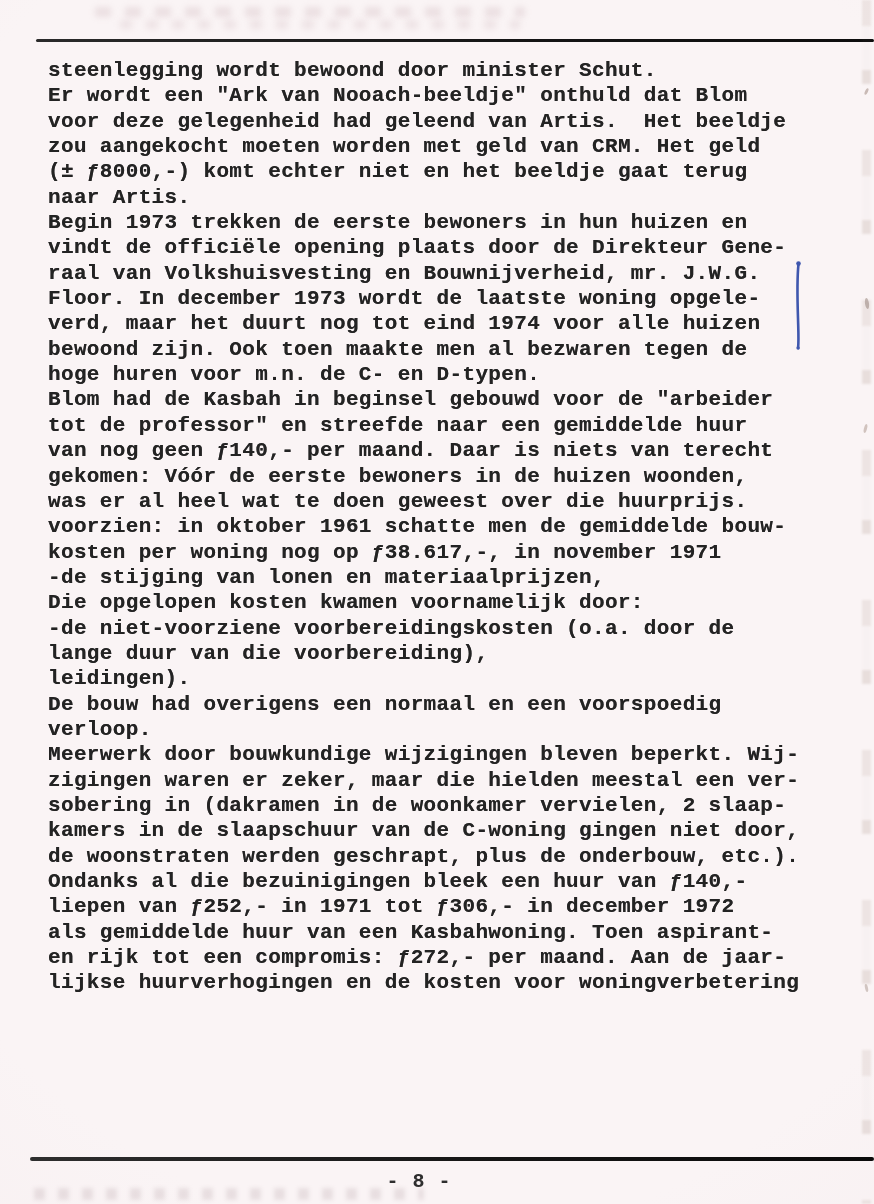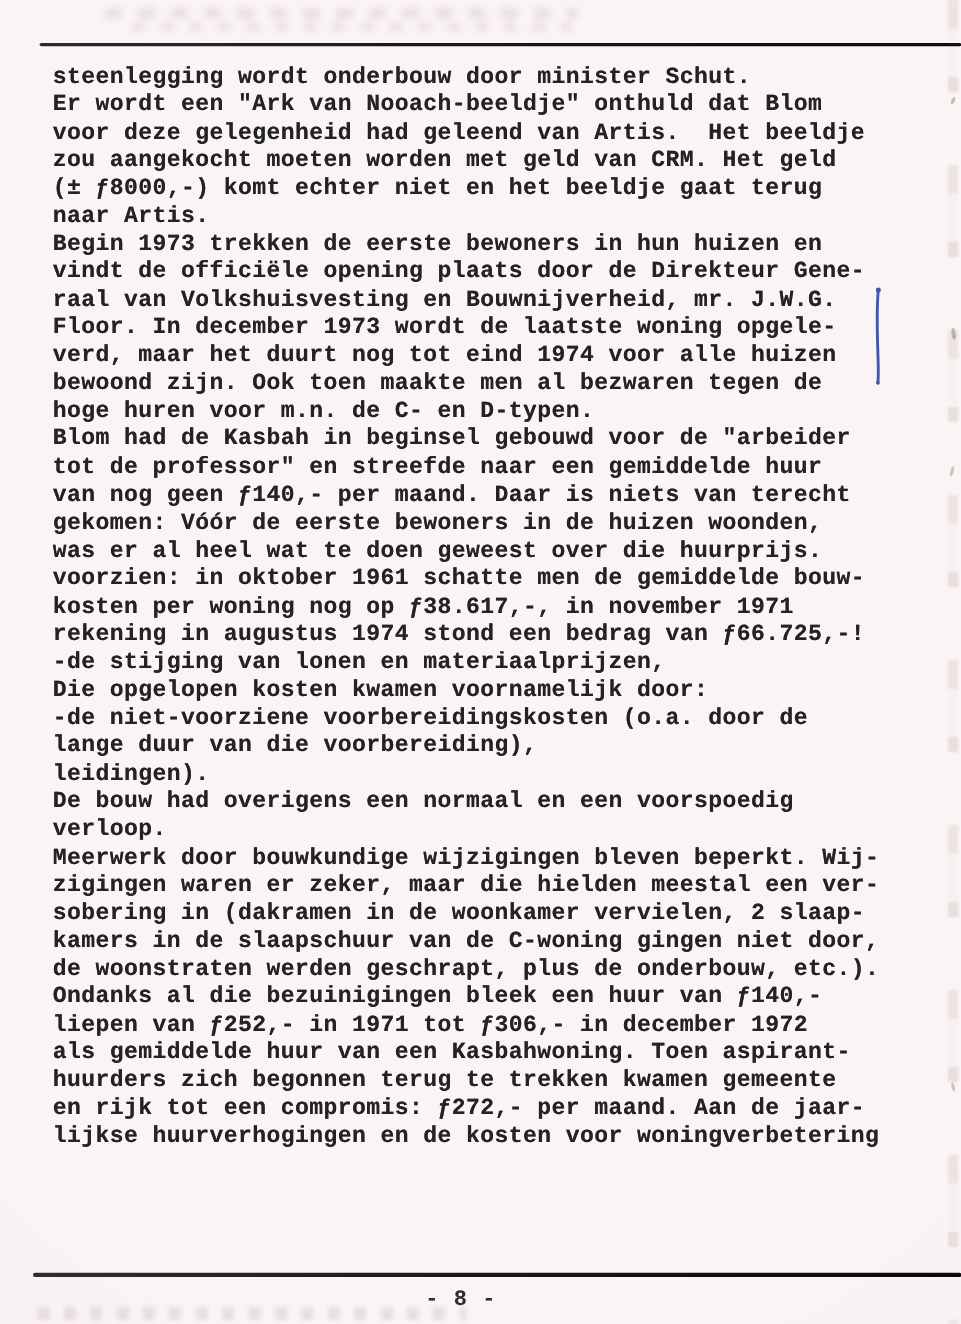--- a/index.html
+++ b/index.html
@@ -61,57 +61,55 @@
 <body>
 
 <div class="page">
 
   <div class="bleed bleed-a"></div>
   <div class="bleed bleed-b"></div>
 
   <div class="rule rule-top"></div>
 
   <div class="textblock">
-      <div class="tline">steenlegging wordt onderbouw door minister Schut.</div>
+      <div class="tline">steenlegging wordt bewoond door minister Schut.</div>
       <div class="tline">Er wordt een "Ark van Nooach-beeldje" onthuld dat Blom</div>
       <div class="tline">voor deze gelegenheid had geleend van Artis.  Het beeldje</div>
       <div class="tline">zou aangekocht moeten worden met geld van CRM. Het geld</div>
       <div class="tline">(± ƒ8000,-) komt echter niet en het beeldje gaat terug</div>
       <div class="tline">naar Artis.</div>
       <div class="tline">Begin 1973 trekken de eerste bewoners in hun huizen en</div>
       <div class="tline">vindt de officiële opening plaats door de Direkteur Gene-</div>
       <div class="tline">raal van Volkshuisvesting en Bouwnijverheid, mr. J.W.G.</div>
       <div class="tline">Floor. In december 1973 wordt de laatste woning opgele-</div>
       <div class="tline">verd, maar het duurt nog tot eind 1974 voor alle huizen</div>
       <div class="tline">bewoond zijn. Ook toen maakte men al bezwaren tegen de</div>
       <div class="tline">hoge huren voor m.n. de C- en D-typen.</div>
       <div class="tline">Blom had de Kasbah in beginsel gebouwd voor de "arbeider</div>
       <div class="tline">tot de professor" en streefde naar een gemiddelde huur</div>
       <div class="tline">van nog geen ƒ140,- per maand. Daar is niets van terecht</div>
       <div class="tline">gekomen: Vóór de eerste bewoners in de huizen woonden,</div>
       <div class="tline">was er al heel wat te doen geweest over die huurprijs.</div>
       <div class="tline">voorzien: in oktober 1961 schatte men de gemiddelde bouw-</div>
       <div class="tline">kosten per woning nog op ƒ38.617,-, in november 1971</div>
-      <div class="tline">rekening in augustus 1974 stond een bedrag van ƒ66.725,-!</div>
       <div class="tline">-de stijging van lonen en materiaalprijzen,</div>
       <div class="tline">Die opgelopen kosten kwamen voornamelijk door:</div>
       <div class="tline">-de niet-voorziene voorbereidingskosten (o.a. door de</div>
       <div class="tline">lange duur van die voorbereiding),</div>
       <div class="tline">leidingen).</div>
       <div class="tline">De bouw had overigens een normaal en een voorspoedig</div>
       <div class="tline">verloop.</div>
       <div class="tline">Meerwerk door bouwkundige wijzigingen bleven beperkt. Wij-</div>
       <div class="tline">zigingen waren er zeker, maar die hielden meestal een ver-</div>
       <div class="tline">sobering in (dakramen in de woonkamer vervielen, 2 slaap-</div>
       <div class="tline">kamers in de slaapschuur van de C-woning gingen niet door,</div>
       <div class="tline">de woonstraten werden geschrapt, plus de onderbouw, etc.).</div>
       <div class="tline">Ondanks al die bezuinigingen bleek een huur van ƒ140,-</div>
       <div class="tline">liepen van ƒ252,- in 1971 tot ƒ306,- in december 1972</div>
       <div class="tline">als gemiddelde huur van een Kasbahwoning. Toen aspirant-</div>
-      <div class="tline">huurders zich begonnen terug te trekken kwamen gemeente</div>
       <div class="tline">en rijk tot een compromis: ƒ272,- per maand. Aan de jaar-</div>
       <div class="tline">lijkse huurverhogingen en de kosten voor woningverbetering</div>
     </div>
 
   <svg class="pen-mark" width="12" height="92" viewBox="0 0 12 92" aria-hidden="true">
     <path d="M6.5 4 C5 18 5.4 40 6 58 C6.3 70 6.9 80 6.1 88" stroke="var(--pen,#3f57ae)" stroke-width="2.6" fill="none" stroke-linecap="round"></path>
     <circle cx="6.5" cy="3.6" r="2.3" fill="var(--pen,#3f57ae)"></circle>
     <circle cx="6.1" cy="88" r="1.7" fill="var(--pen,#3f57ae)"></circle>
   </svg>
 

